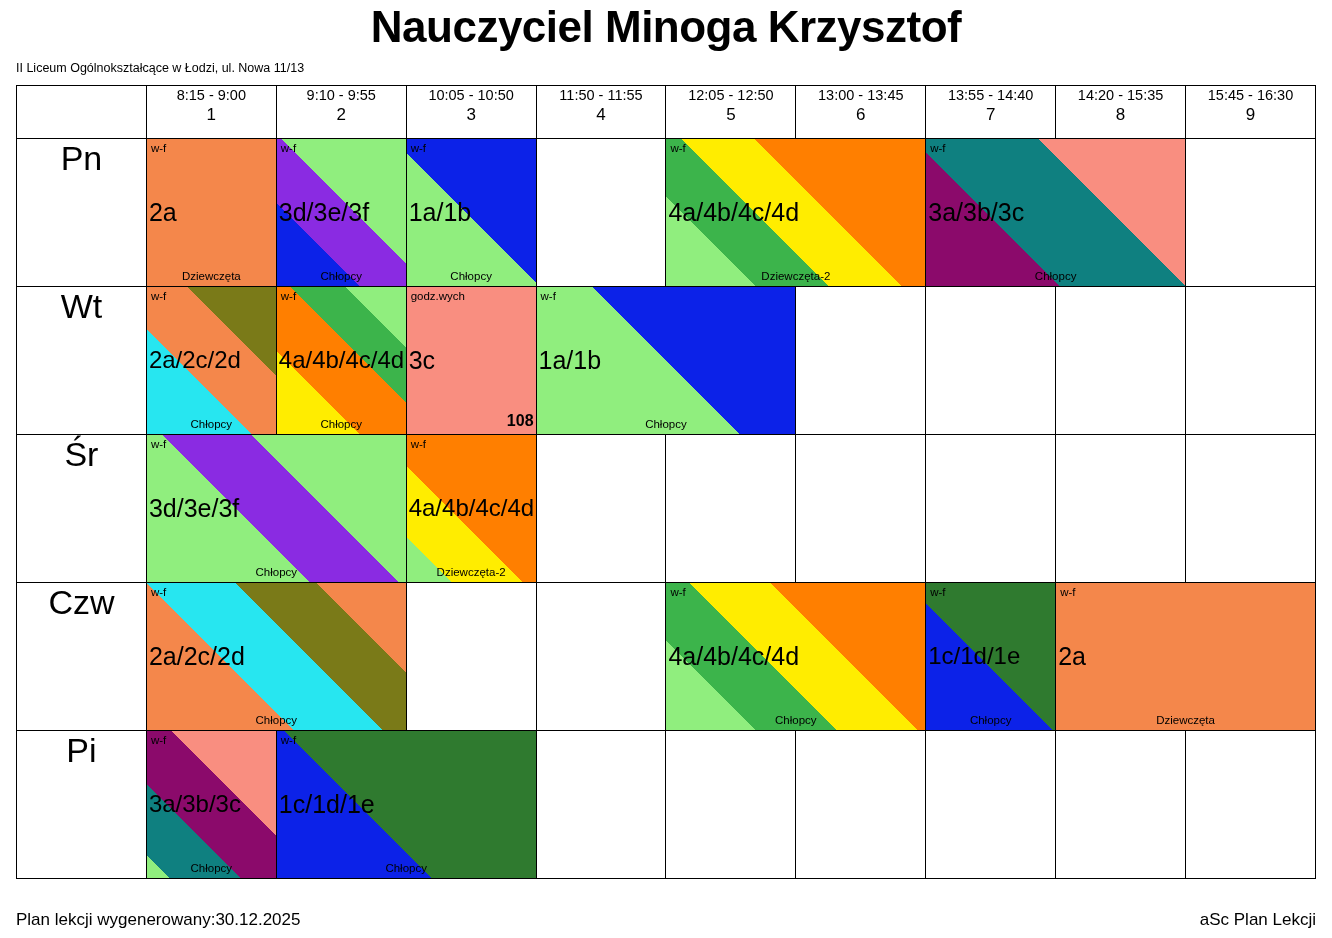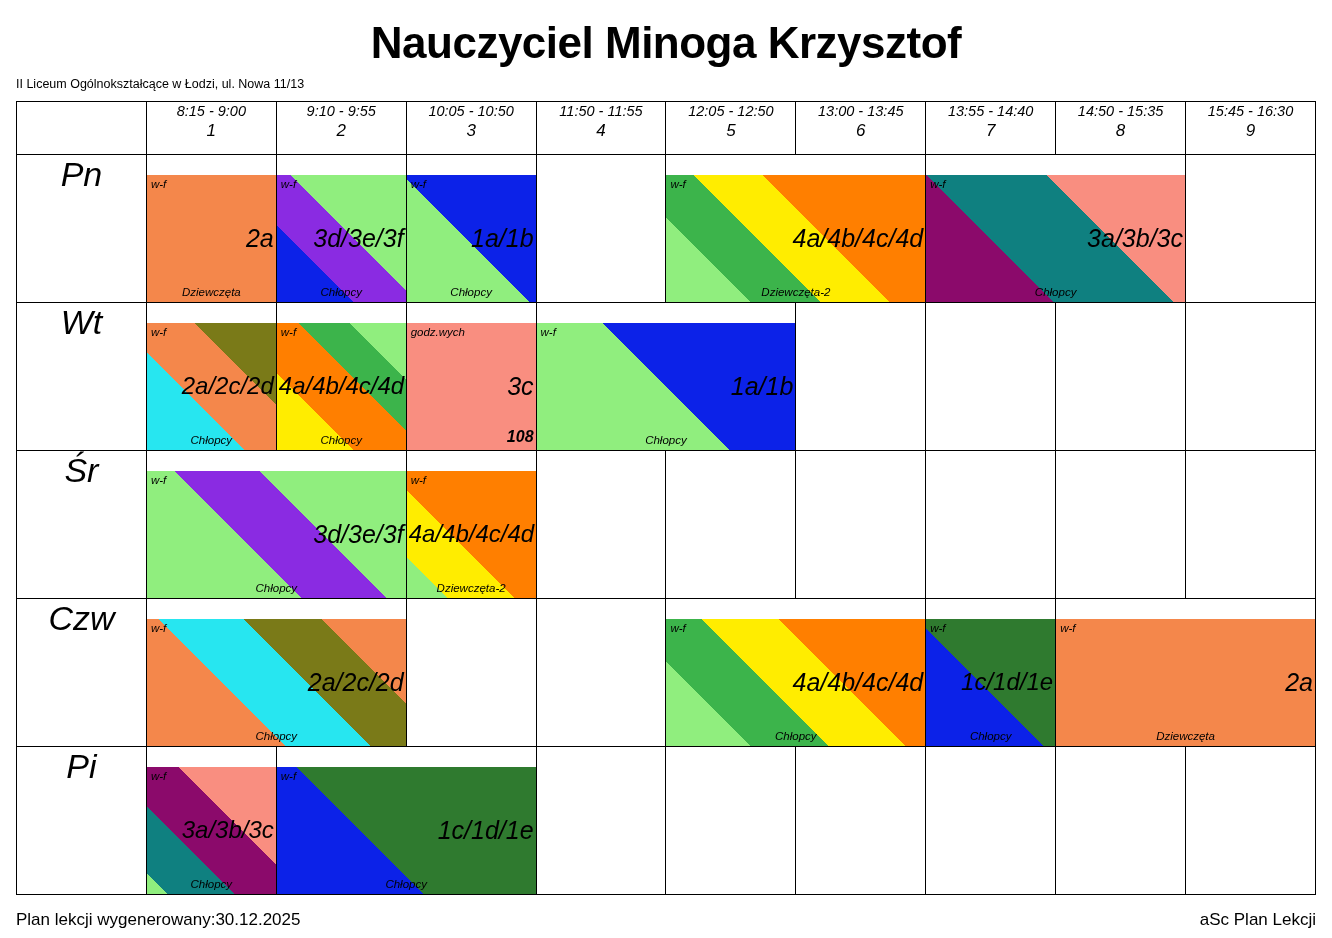--- a/index.html
+++ b/index.html
@@ -8,35 +8,34 @@
     background:#ffffff;
     font-family:"Liberation Sans", sans-serif;
     color:#000;
     overflow:hidden;
     position:relative;
   }
   .title{
     text-align:center;
     font-size:44px;
     font-weight:bold;
-    margin-top:18px;
+    margin-top:2px;
     line-height:1.15;
     letter-spacing:-0.5px;
   }
   .subtitle{
     font-size:12.5px;
     margin-left:16px;
     margin-top:8px;
   }
   table.grid{
     border-collapse:collapse;
     margin:10px 16px 0 16px;
     width:1300px;
     table-layout:fixed;
-    font-style:italic;
   }
   table.grid td, table.grid th{
     border:1px solid #000;
     padding:0;
     vertical-align:top;
   }
   th.hour{
     height:52px;
     text-align:center;
     font-weight:normal;
@@ -50,33 +49,32 @@
     text-align:center;
     vertical-align:middle;
     font-size:34px;
   }
   td.slot{position:relative;}
   tr.dayrow{height:148px;}
   .lesson{
     position:absolute;
     inset:0;
     overflow:hidden;
-    margin-top:20px;
   }
   .lesson .stripes{position:absolute;inset:0;}
   .lesson .tag{
     position:absolute;left:4px;top:3px;
     font-size:11.5px;
     line-height:1.1;
     z-index:3;
   }
   .lesson .cls{
     position:absolute;left:0;right:0;top:50%;
     transform:translateY(-50%);
-    text-align:right;
+    text-align:left;
     font-size:25px;
     line-height:1.12;
     z-index:3;
     padding:0 2px;
   }
   .lesson .cls.small{font-size:24px;}
   .lesson .grp{
     position:absolute;left:0;right:0;bottom:4px;
     text-align:center;
     font-size:11.5px;
@@ -127,21 +125,21 @@
     </th>
     <th class="hour">
       <span class="time">13:00 - 13:45</span>
       <span class="num">6</span>
     </th>
     <th class="hour">
       <span class="time">13:55 - 14:40</span>
       <span class="num">7</span>
     </th>
     <th class="hour">
-      <span class="time">14:50 - 15:35</span>
+      <span class="time">14:20 - 15:35</span>
       <span class="num">8</span>
     </th>
     <th class="hour">
       <span class="time">15:45 - 16:30</span>
       <span class="num">9</span>
     </th>
   </tr>
 
   <tr class="dayrow">
     <td class="daycell">Pn</td>

